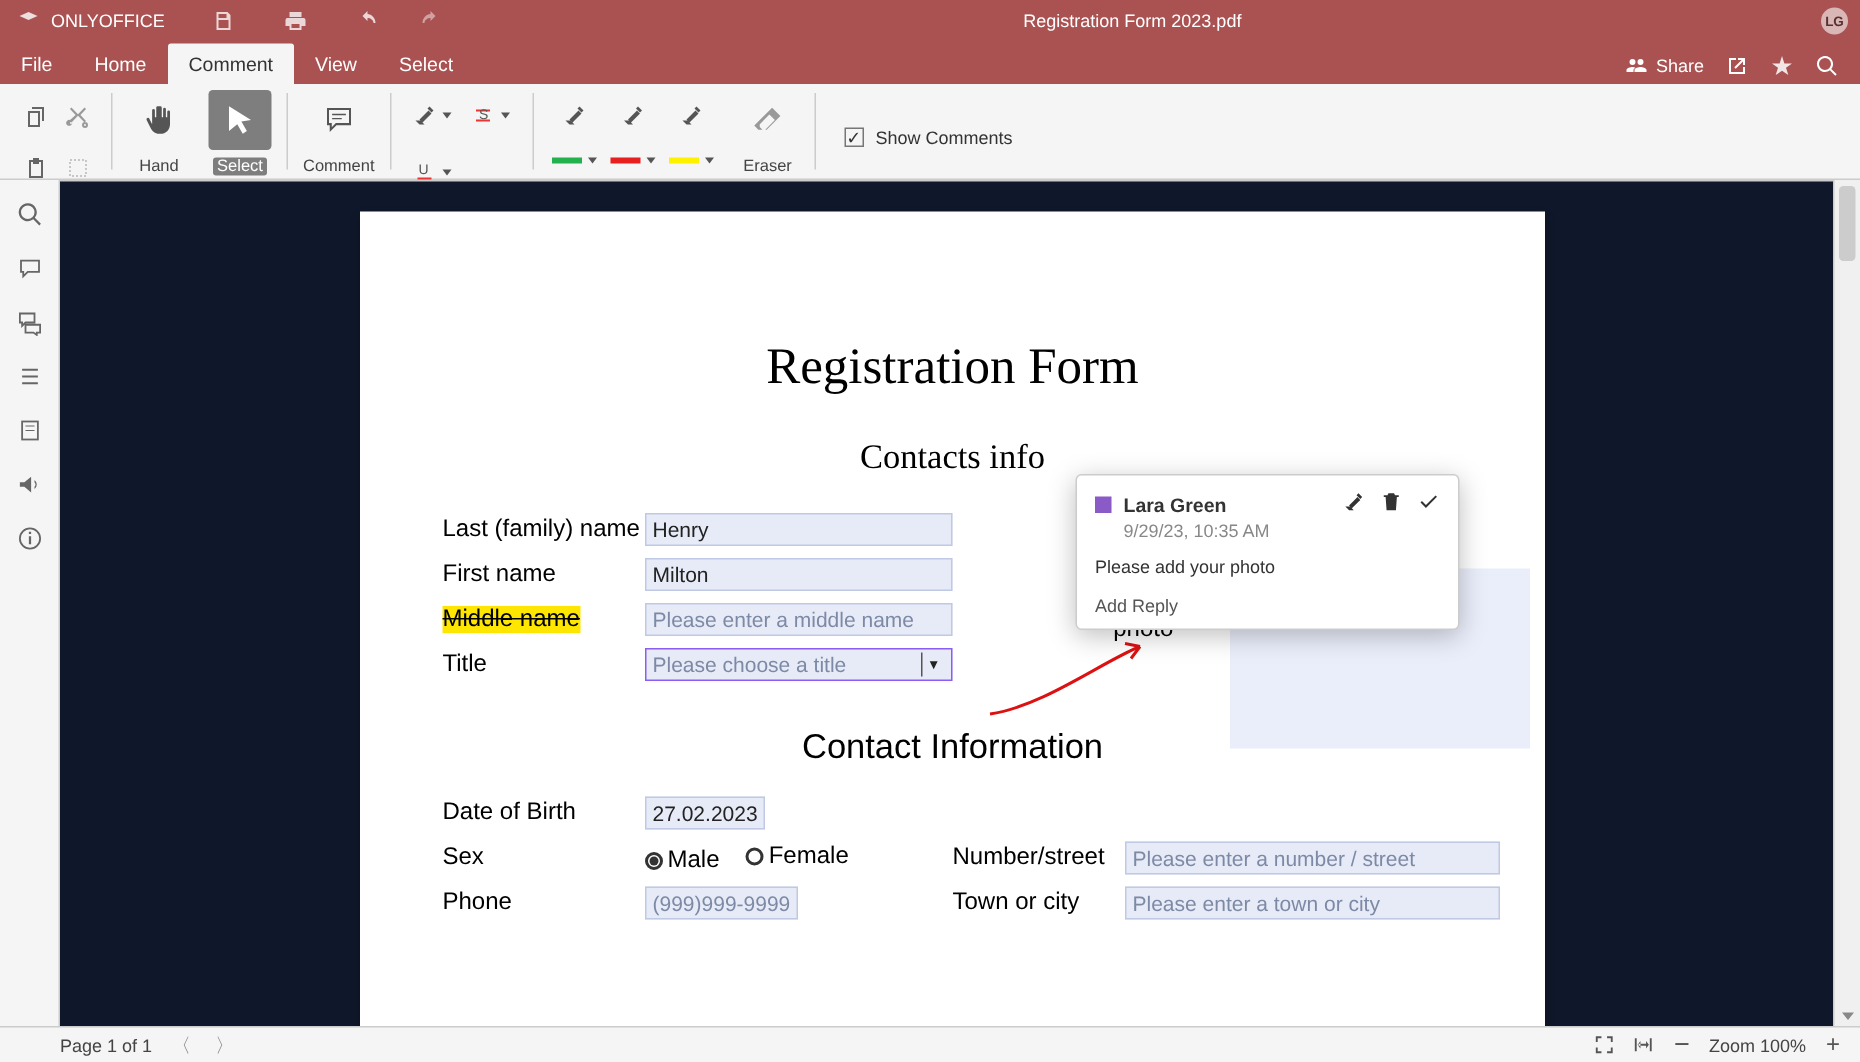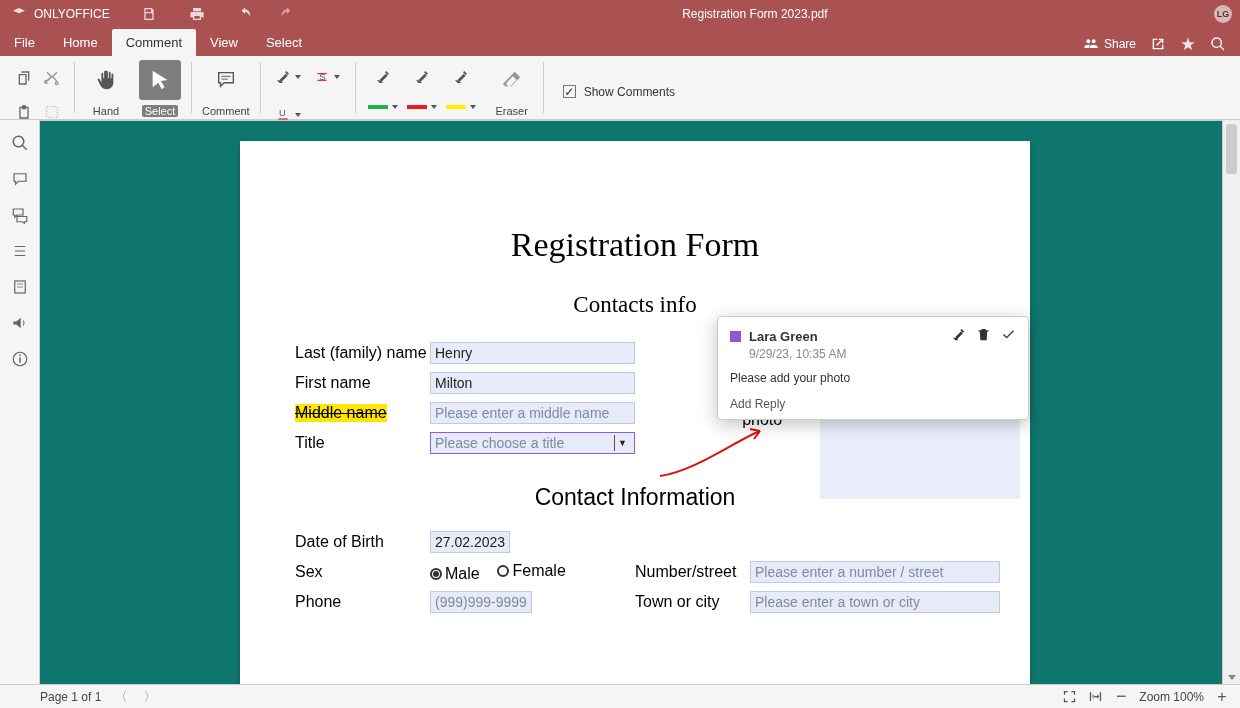--- a/index.html
+++ b/index.html
@@ -34,21 +34,21 @@
   .swatchbtn { width: 35px; height: 26px; display:flex; align-items:center; justify-content:center; gap:2px; }
   .swatch { width: 20px; height: 4px; }
   .showcomments { display:flex; align-items:center; gap:8px; font-size:12px; color:#333; padding-left:15px; padding-top:8px;}
   .arrowdn::after{ content:""; border-left:3px solid transparent; border-right:3px solid transparent; border-top:4px solid #555; display:inline-block; margin-left:2px;}
 
   
   .leftrail { position: absolute; left: 0; top: 120px; bottom: 24px; width: 40px; background: #f5f5f5; border-right: 1px solid #ccc; display: flex; flex-direction: column; align-items: center; gap: 18px; padding-top: 14px; }
   .leftrail .ic { width: 18px; height: 18px; color: #666; }
 
   
-  .docarea { position: absolute; left: 40px; right: 18px; top: 120px; bottom: 24px; background: #0f766e; overflow: hidden; border-top:1px solid #ccc;}
+  .docarea { position: absolute; left: 40px; right: 18px; top: 120px; bottom: 24px; background: #0f172a; overflow: hidden; border-top:1px solid #ccc;}
   .page { position: absolute; left: 200px; top: 20px; width: 790px; min-height: 1000px; background: #fff; box-shadow: 0 2px 6px rgba(0,0,0,.25); padding: 40px 55px; }
 
   .page h1 { text-align: center; font-size: 34px; font-weight: 400; color: #000; font-family: "Times New Roman", serif; margin-top:45px;}
   .page h2 { text-align: center; font-size: 23px; font-weight: 400; margin-top: 28px; font-family: "Times New Roman", serif; }
   .page .sect { text-align: center; font-size: 21px; margin-top: 26px; font-family: "Times New Roman", serif; }
   .page .sect.hl { display: inline-block; background: #ffe600; border: 2px solid #3a6fd8; padding: 0 3px; font-weight:bold;}
   .sect-wrap { text-align:center; margin-top:26px;}
   .formgrid { display: grid; grid-template-columns: 135px 205px 30px 155px 250px; row-gap: 8px; margin-top: 24px; font-size: 16px; font-family: "Times New Roman", serif; align-items: center; }
   .lbl { color:#000; }
   .lbl.hl-strike { background: #ffe600; text-decoration: line-through; display:inline-block; width:fit-content;}
@@ -58,21 +58,21 @@
   .ffield.sel { display:flex; justify-content:space-between; border:1px solid #8b5cf6;}
   .ffield.sel .dd{ border-left:1px solid #555; padding:0 3px; font-size:9px; display:flex; align-items:center;}
   .radio { display:inline-flex; align-items:center; gap:3px; }
   .radio .r{ width:12px; height:12px; border:2px solid #333; border-radius:50%; display:inline-flex; align-items:center; justify-content:center;}
   .radio .r.on::after{ content:""; width:6px; height:6px; background:#333; border-radius:50%;}
   .phototxt{ position:absolute; right:230px; top:248px; font-size:16px; font-family:"Times New Roman",serif; text-align:center; line-height:1.3;}
   .photobox{ position:absolute; right:10px; top:238px; width:200px; height:120px; background:#eaeefb;}
   .redarrow{ position:absolute; left:415px; top:280px; pointer-events:none;}
 
   
-  .comment-pop{ position:absolute; left:717px; top:316px; width:312px; background:#fff; border:1px solid #ccc; border-radius:4px; box-shadow:0 4px 18px rgba(0,0,0,.25); padding:10px 12px 8px; z-index:10; font-size:12px;}
+  .comment-pop{ position:absolute; left:717px; top:316px; width:256px; background:#fff; border:1px solid #ccc; border-radius:4px; box-shadow:0 4px 18px rgba(0,0,0,.25); padding:10px 12px 8px; z-index:10; font-size:12px;}
   .comment-pop .hdr{ display:flex; align-items:center; gap:8px;}
   .comment-pop .sq{ width:11px; height:11px; background:#8a5bc7;}
   .comment-pop .name{ font-weight:bold; color:#333; font-size:13px;}
   .comment-pop .acts{ margin-left:auto; display:flex; gap:10px; color:#444;}
   .comment-pop .date{ color:#888; margin-top:2px; margin-left:19px;}
   .comment-pop .txt{ margin-top:10px; color:#333;}
   .comment-pop .reply{ margin-top:12px; color:#555; cursor:pointer;}
 
   
   .vscroll{ position:absolute; right:0; top:120px; bottom:24px; width:18px; background:#f0f0f0; border-left:1px solid #ccc;}

